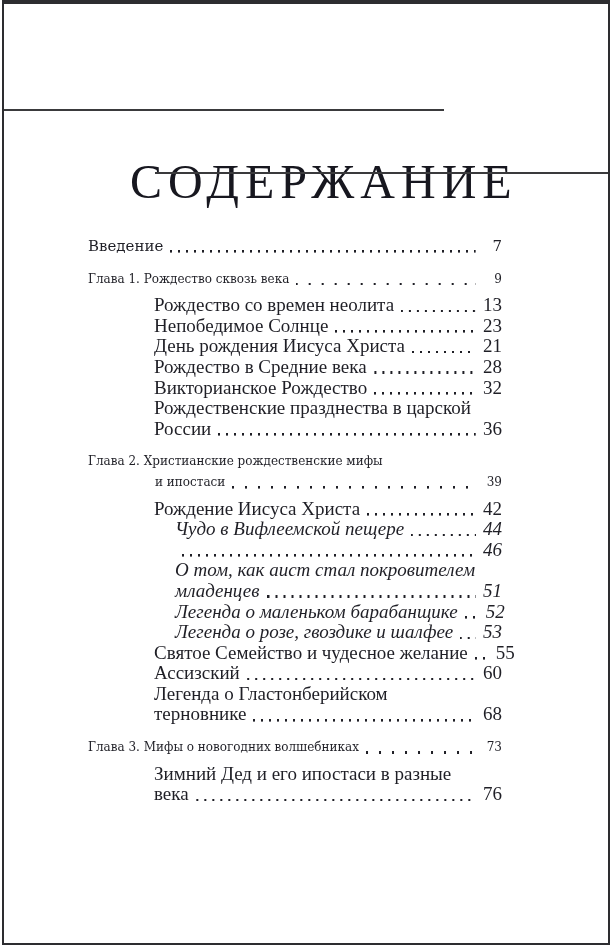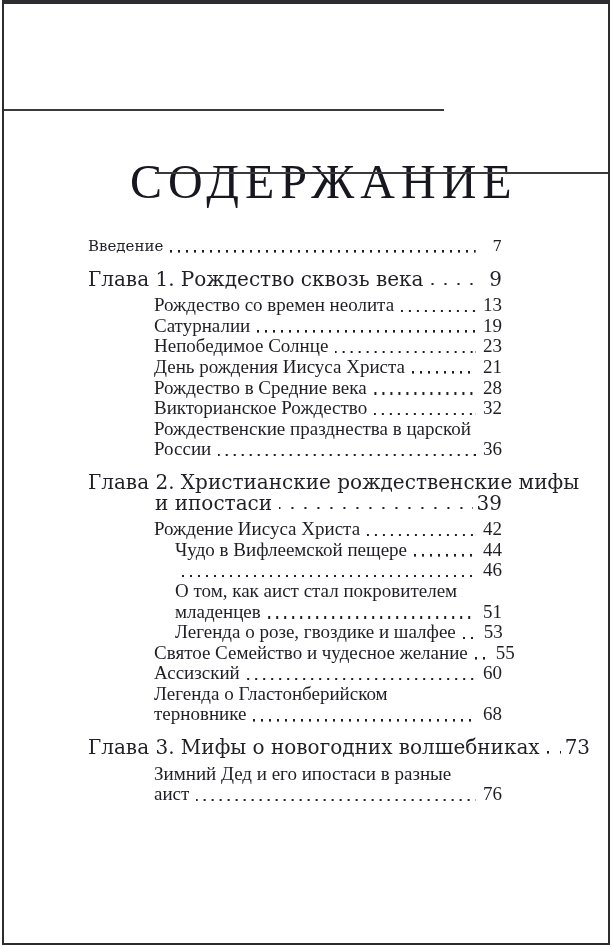--- a/index.html
+++ b/index.html
@@ -49,24 +49,24 @@
   }
   .toc {
     position: absolute;
     left: 88px; top: 236px;
     width: 414px;
     font-size: 19px;
     line-height: 20.6px;
   }
   .entry { margin: 0; }
   .entry.lvl1 { padding-left: 66px; }
-  .entry.lvl2 { padding-left: 87px; }
+  .entry.lvl2 { padding-left: 87px; font-style: italic; }
   .entry.chapter {
     font-family: "DejaVu Serif", serif;
-    font-size: 20px;
+    font-size: 12px;
     padding-left: 67px;
     margin-top: 12px;
     margin-bottom: 6px;
   }
   .entry.intro {
     font-family: "DejaVu Serif", serif;
     font-size: 15px;
     padding-left: 0;
   }
   .entry.chapter .l0 { margin-left: -67px; }
@@ -123,27 +123,20 @@
     </div>
     <div class="entry lvl1">
       <div class="row l0">
         <span class="label">Рождество со времен неолита</span>
         <span class="leader"></span>
         <span class="page-num">13</span>
       </div>
     </div>
     <div class="entry lvl1">
       <div class="row l0">
-        <span class="label">Сатурналии</span>
-        <span class="leader"></span>
-        <span class="page-num">19</span>
-      </div>
-    </div>
-    <div class="entry lvl1">
-      <div class="row l0">
         <span class="label">Непобедимое Солнце</span>
         <span class="leader"></span>
         <span class="page-num">23</span>
       </div>
     </div>
     <div class="entry lvl1">
       <div class="row l0">
         <span class="label">День рождения Иисуса Христа</span>
         <span class="leader"></span>
         <span class="page-num">21</span>
@@ -202,20 +195,27 @@
     <div class="entry lvl2">
       <div class="tline l0">О том, как аист стал покровителем</div>
       <div class="row">
         <span class="label">младенцев</span>
         <span class="leader"></span>
         <span class="page-num">51</span>
       </div>
     </div>
     <div class="entry lvl2">
       <div class="row l0">
+        <span class="label">Легенда о маленьком барабанщике</span>
+        <span class="leader"></span>
+        <span class="page-num">52</span>
+      </div>
+    </div>
+    <div class="entry lvl2">
+      <div class="row l0">
         <span class="label">Легенда о розе, гвоздике и шалфее</span>
         <span class="leader"></span>
         <span class="page-num">53</span>
       </div>
     </div>
     <div class="entry lvl1">
       <div class="row l0">
         <span class="label">Святое Семейство и чудесное желание</span>
         <span class="leader"></span>
         <span class="page-num">55</span>
@@ -239,18 +239,18 @@
     <div class="entry chapter">
       <div class="row l0">
         <span class="label">Глава 3. Мифы о новогодних волшебниках</span>
         <span class="leader"></span>
         <span class="page-num">73</span>
       </div>
     </div>
     <div class="entry lvl1">
       <div class="tline l0">Зимний Дед и его ипостаси в разные</div>
       <div class="row">
-        <span class="label">аист</span>
+        <span class="label">века</span>
         <span class="leader"></span>
         <span class="page-num">76</span>
       </div>
     </div>
   </div>
 
 </body></html>

